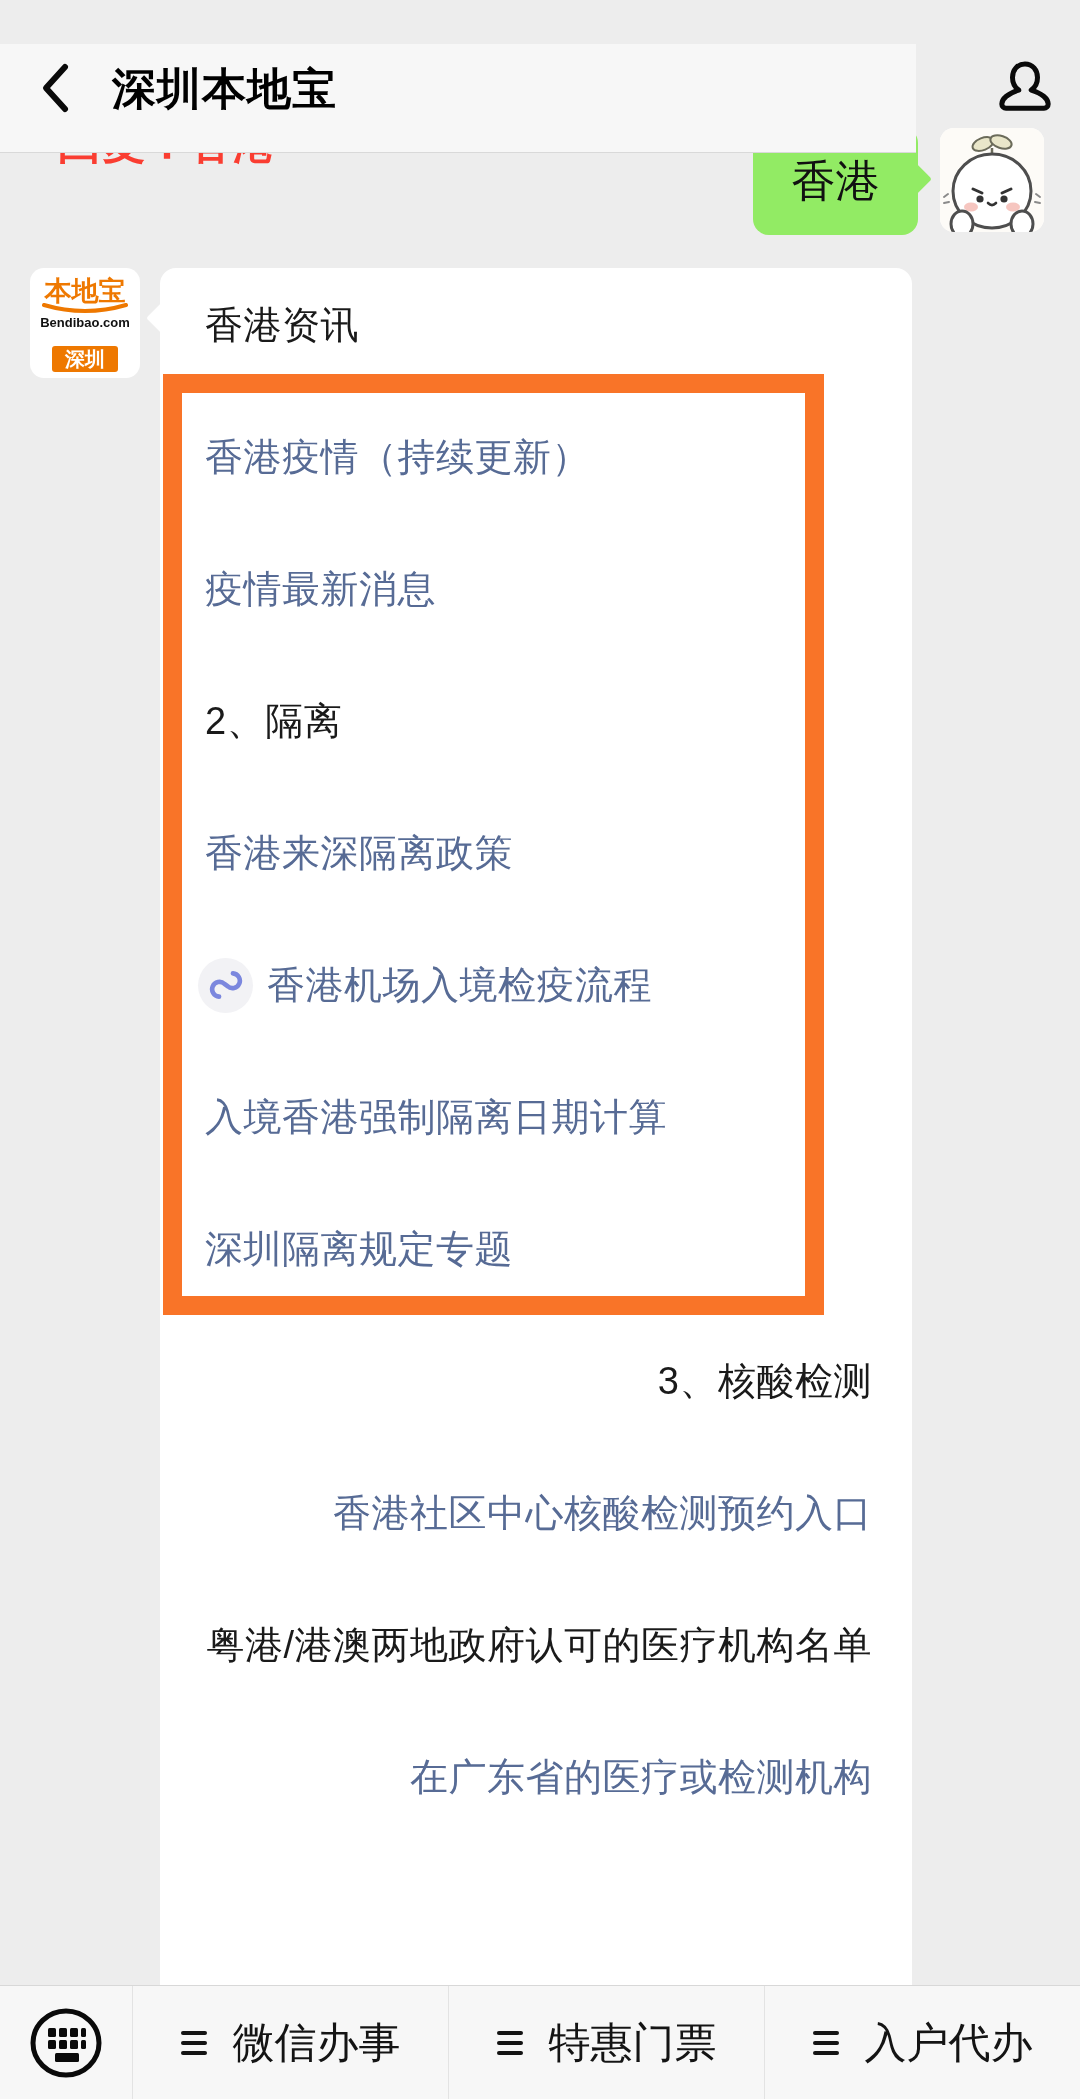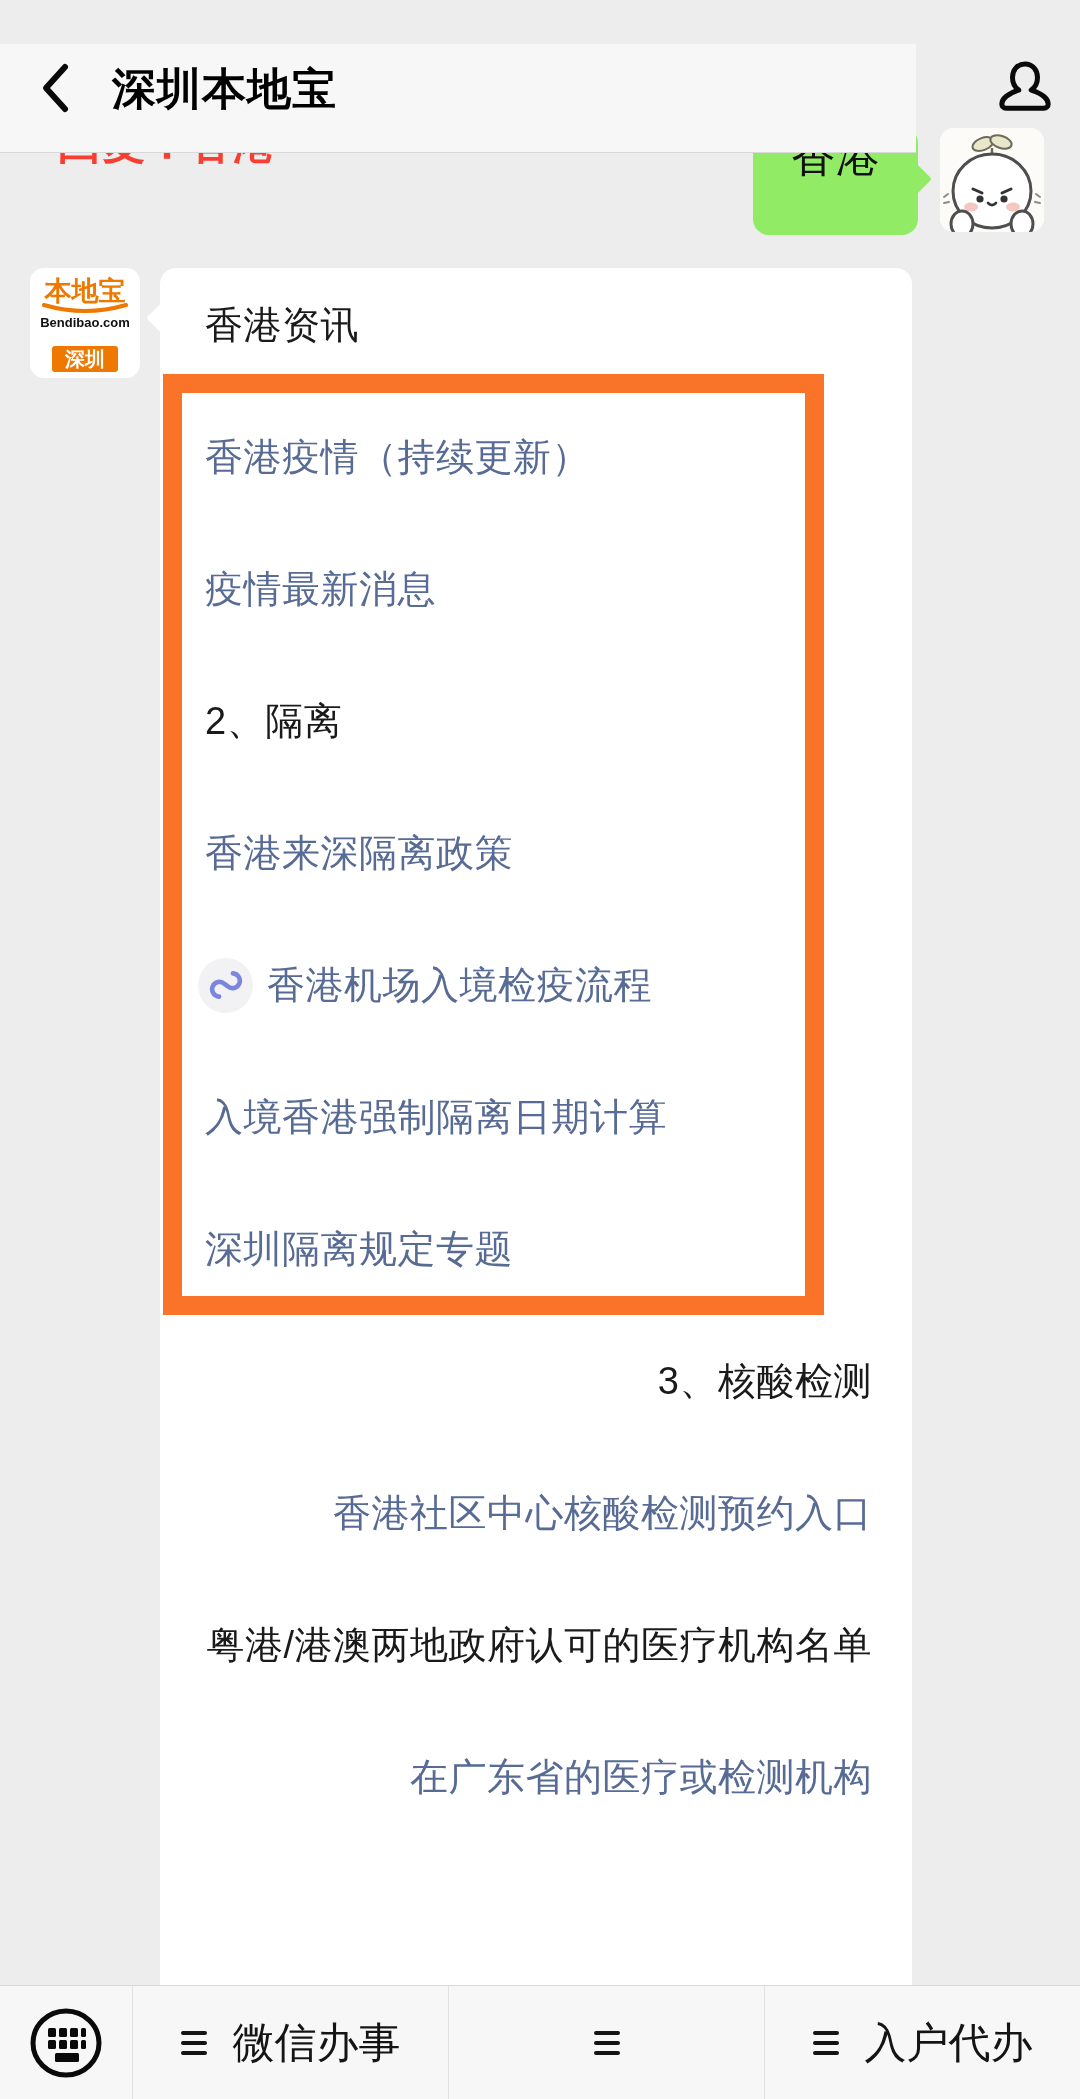--- a/index.html
+++ b/index.html
@@ -22,21 +22,21 @@
   .contact-btn{position:absolute;left:996px;top:14px;width:58px;height:56px;cursor:pointer;}
   
   .annotation{
     position:absolute;left:57px;top:110px;width:700px;
     font-size:44px;font-weight:700;color:#fa3d31;line-height:66px;z-index:2;
   }
   
   .user-bubble{
     position:absolute;left:753px;top:127px;width:165px;height:108px;
     background:#92eb64;border-radius:16px;z-index:3;
-    display:flex;justify-content:center;
+    display:flex;align-items:center;justify-content:center;
   }
   .user-bubble .txt{font-size:44px;color:#111;}
   .user-tail{
     position:absolute;right:-9px;top:40px;width:24px;height:24px;
     background:#92eb64;transform:rotate(45deg);border-radius:3px;
   }
   .user-avatar{
     position:absolute;left:940px;top:128px;width:104px;height:104px;
     background:#fff;border-radius:14px;overflow:hidden;z-index:3;cursor:pointer;
   }
@@ -216,20 +216,21 @@
           <i></i>
         </span>
         <span>微信办事</span>
       </div>
       <div class="menu-item">
         <span class="hamb">
           <i></i>
           <i></i>
           <i></i>
         </span>
+        <span>特惠门票</span>
       </div>
       <div class="menu-item">
         <span class="hamb">
           <i></i>
           <i></i>
           <i></i>
         </span>
         <span>入户代办</span>
       </div>
     </div>

